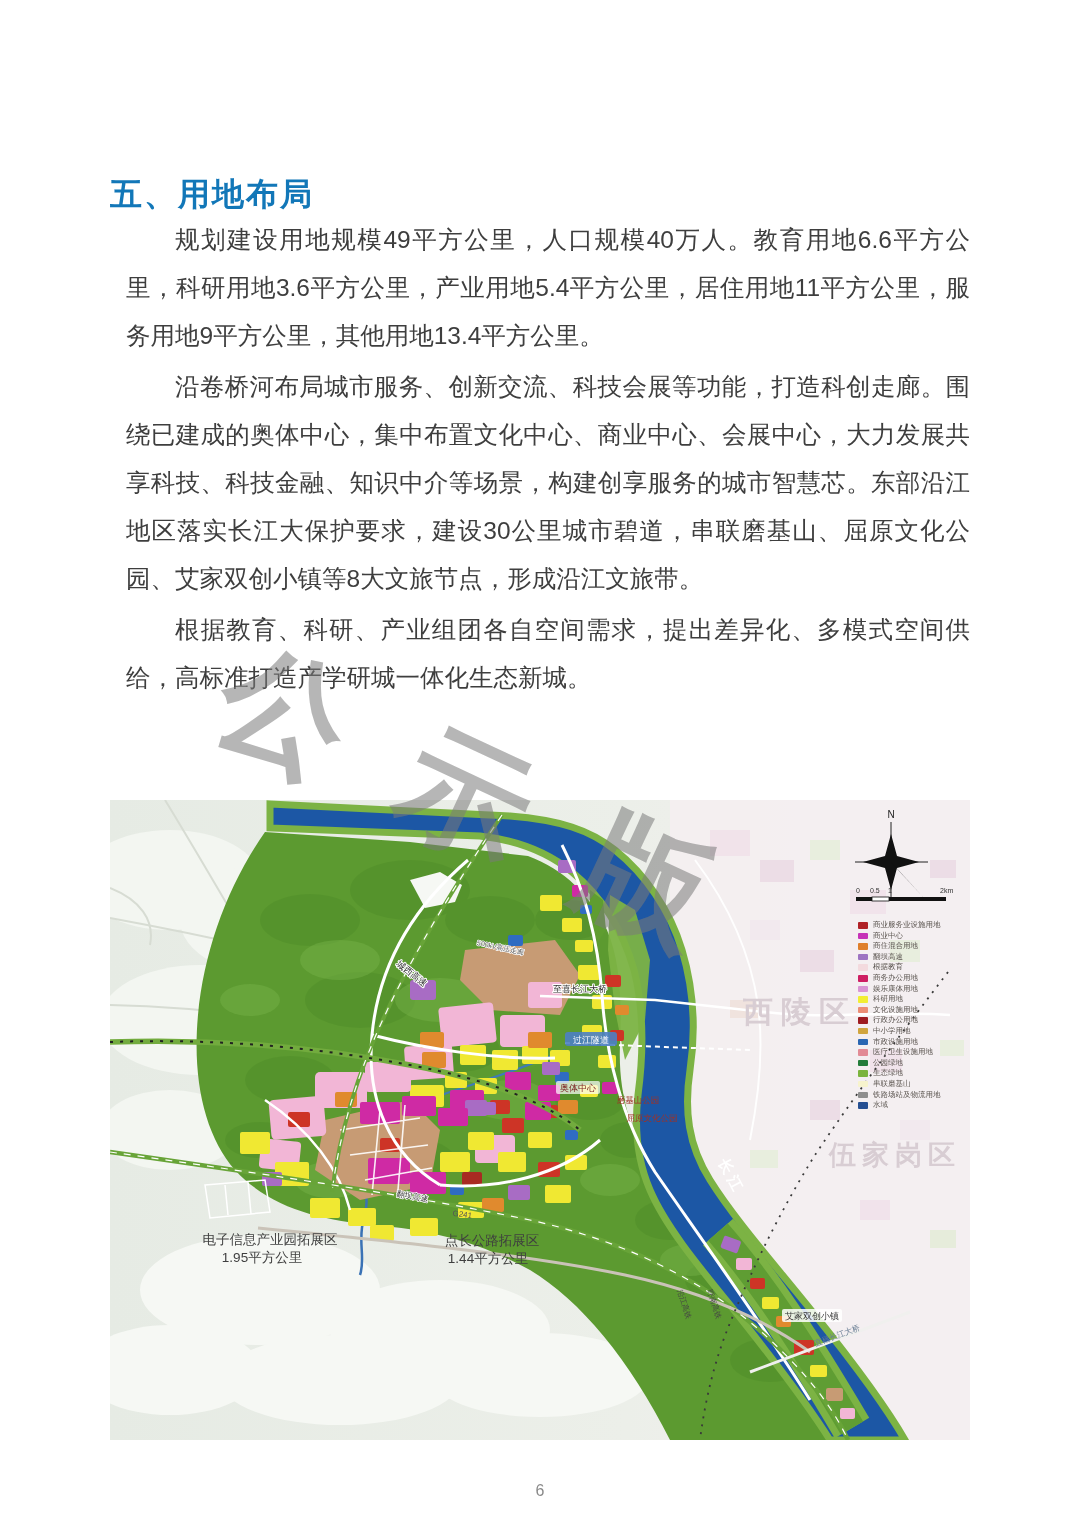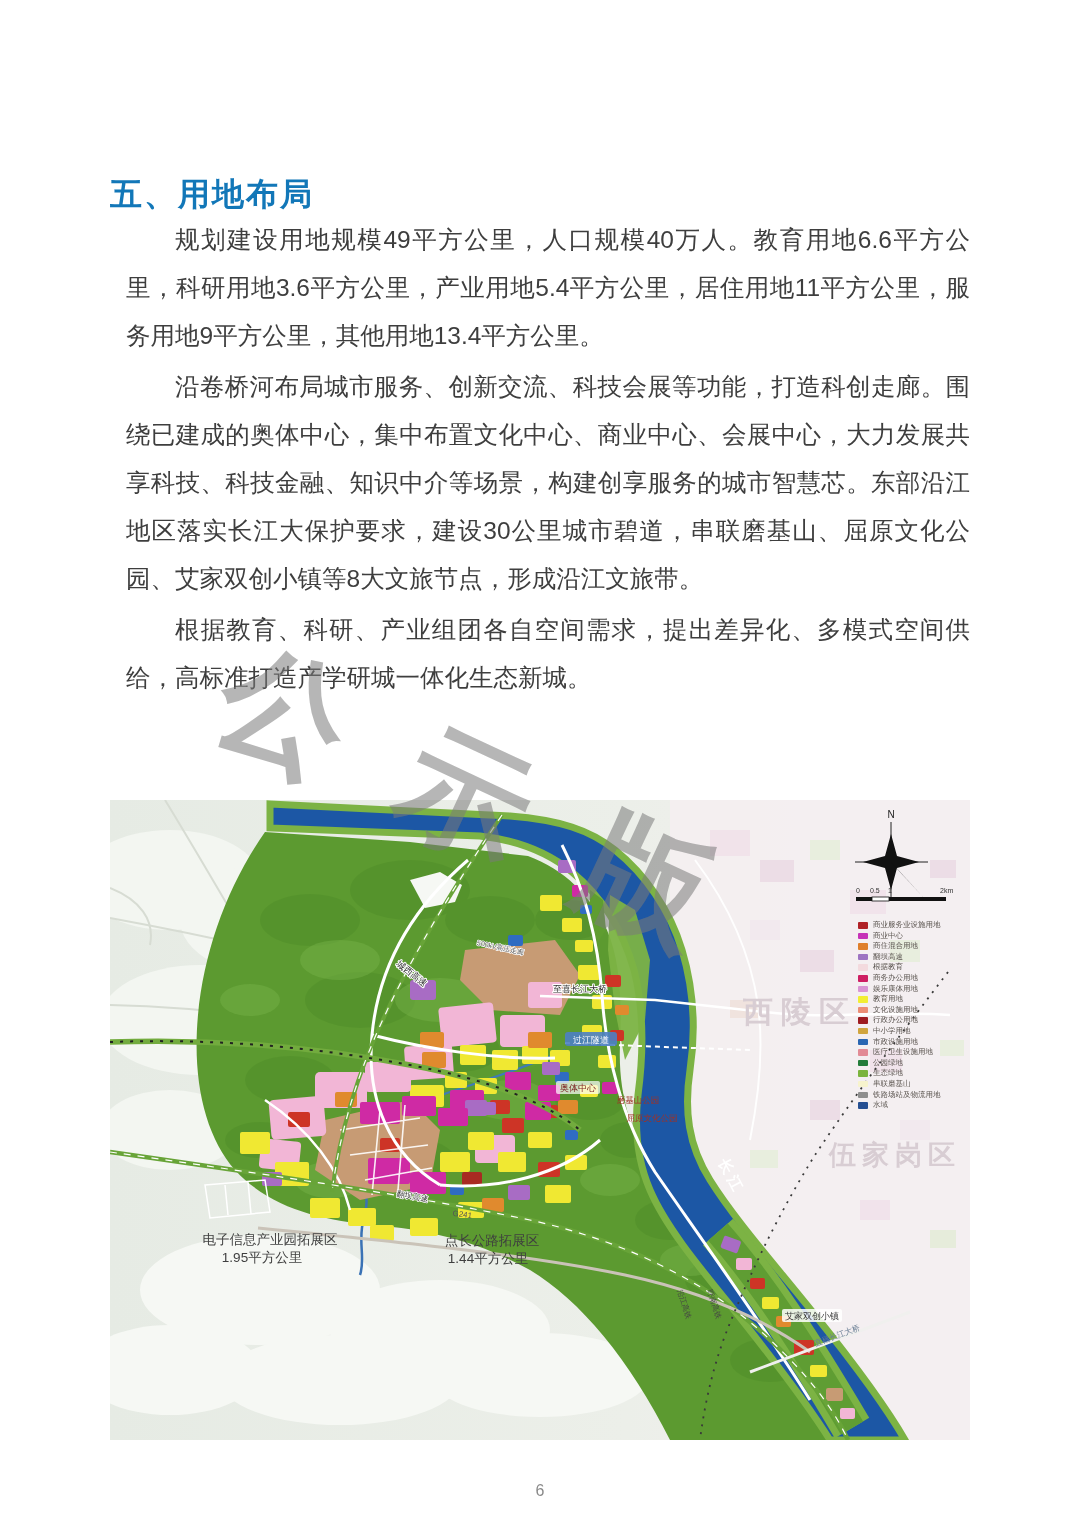--- a/index.html
+++ b/index.html
@@ -342,21 +342,21 @@
         <div class="legend-row">
           <span class="legend-chip" style="background: rgb(206, 31, 99);"></span>
           <span class="legend-label">商务办公用地</span>
         </div>
         <div class="legend-row">
           <span class="legend-chip" style="background: rgb(217, 149, 212);"></span>
           <span class="legend-label">娱乐康体用地</span>
         </div>
         <div class="legend-row">
           <span class="legend-chip" style="background: rgb(242, 238, 51);"></span>
-          <span class="legend-label">教育用地</span>
+          <span class="legend-label">科研用地</span>
         </div>
         <div class="legend-row">
           <span class="legend-chip" style="background: rgb(236, 141, 117);"></span>
           <span class="legend-label">文化设施用地</span>
         </div>
         <div class="legend-row">
           <span class="legend-chip" style="background: rgb(158, 27, 32);"></span>
           <span class="legend-label">行政办公用地</span>
         </div>
         <div class="legend-row">

